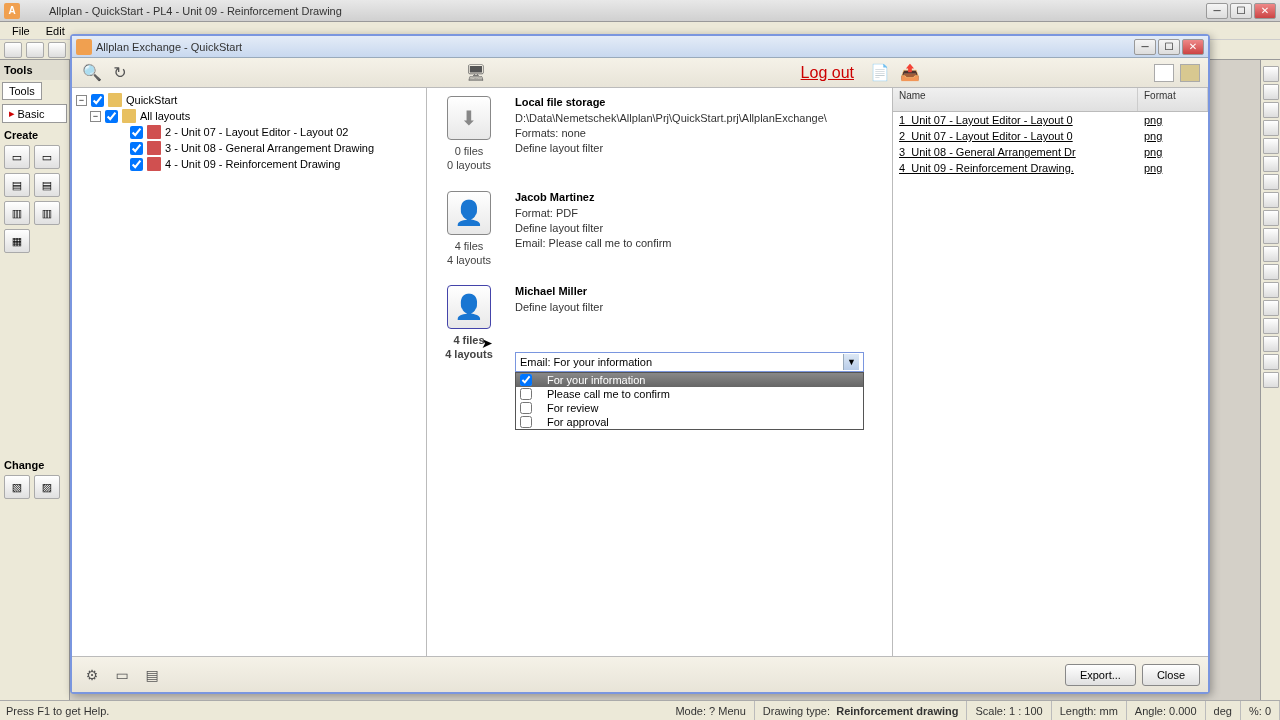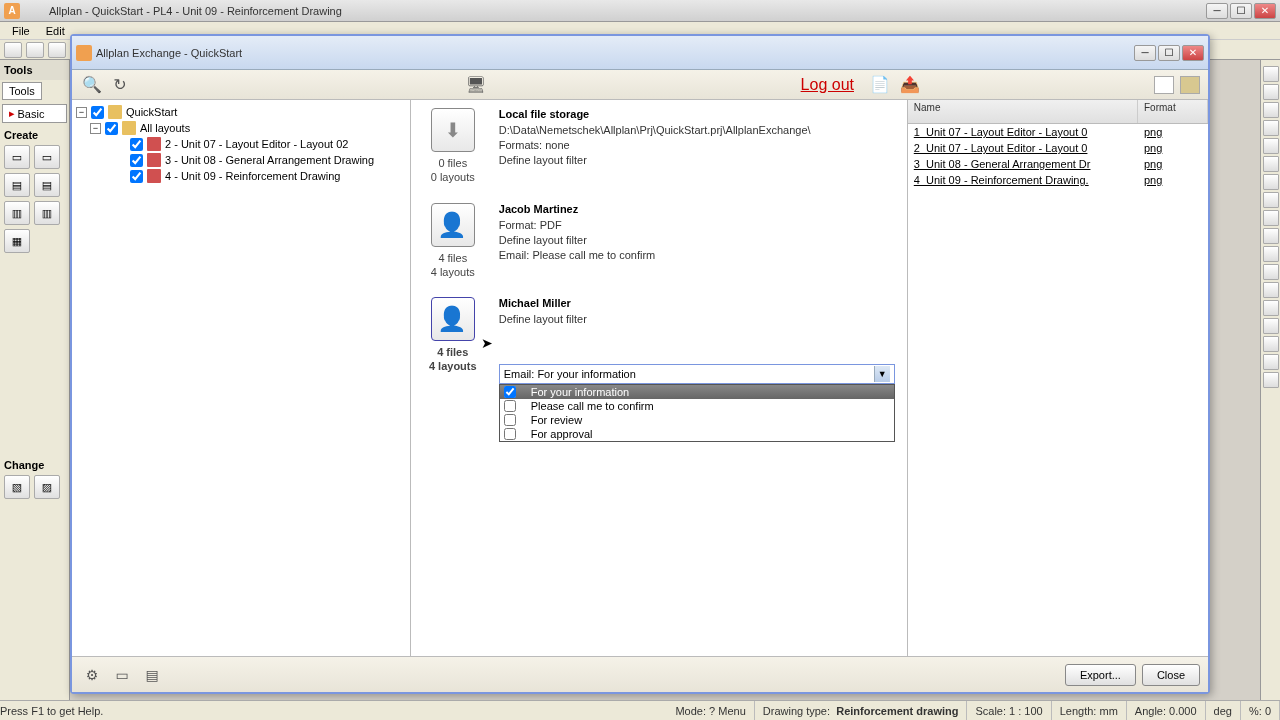--- a/index.html
+++ b/index.html
@@ -28,21 +28,21 @@
 .left-tools .section-title { font-weight: bold; padding: 4px 4px 2px; }
 .left-tools .tool-row { display: flex; gap: 4px; padding: 2px 4px; }
 .left-tools .tool-icon { width: 26px; height: 24px; background: linear-gradient(#fff,#e0e0e0); border: 1px solid #aaa; border-radius: 2px; display: flex; align-items: center; justify-content: center; }
 
 
 .right-tools { position: absolute; right: 0; top: 60px; width: 20px; bottom: 20px; background: #ece9d8; border-left: 1px solid #999; padding-top: 4px; }
 .right-tools .r-tool { width: 16px; height: 16px; margin: 2px auto; background: linear-gradient(#fff,#ddd); border: 1px solid #aaa; border-radius: 1px; }
 
 
 .exchange-dialog { position: absolute; left: 70px; top: 34px; right: 70px; bottom: 26px; background: #ece9d8; border: 2px solid #7a96df; border-radius: 4px; box-shadow: 2px 2px 8px rgba(0,0,0,0.3); display: flex; flex-direction: column; }
-.ex-titlebar { height: 34px; background: linear-gradient(#e4ecf7, #c8d8ef); display: flex; align-items: center; padding: 0 4px; border-bottom: 1px solid #9ab; }
+.ex-titlebar { height: 22px; background: linear-gradient(#e4ecf7, #c8d8ef); display: flex; align-items: center; padding: 0 4px; border-bottom: 1px solid #9ab; }
 .ex-titlebar .ex-icon { width: 16px; height: 16px; background: #f0a050; margin-right: 4px; border-radius: 2px; }
 .ex-titlebar .ex-title { flex: 1; color: #333; }
 .ex-toolbar { height: 30px; background: linear-gradient(#f5f2e8,#e8e4d8); border-bottom: 1px solid #bbb; display: flex; align-items: center; padding: 0 8px; gap: 6px; }
 .ex-toolbar .search-icons { display: flex; gap: 4px; }
 .ex-toolbar .ex-tb-icon { width: 24px; height: 24px; display: flex; align-items: center; justify-content: center; font-size: 16px; color: #555; cursor: pointer; }
 .ex-toolbar .spacer { flex: 1; }
 .ex-toolbar .logout { color: #c00; text-decoration: underline; cursor: pointer; font-size: 16px; margin-right: 8px; }
 .ex-toolbar .view-toggle { width: 20px; height: 18px; border: 1px solid #aaa; background: #fff; }
 
 .ex-body { flex: 1; display: flex; overflow: hidden; }
@@ -60,21 +60,21 @@
 .recipient { display: flex; gap: 16px; margin-bottom: 18px; }
 .recipient .avatar-box { width: 60px; display: flex; flex-direction: column; align-items: center; }
 .recipient .avatar { width: 44px; height: 44px; border: 1px solid #888; border-radius: 4px; background: linear-gradient(#fff,#e8e8e8); display: flex; align-items: center; justify-content: center; font-size: 24px; color: #888; }
 .recipient .avatar.storage { font-size: 20px; }
 .recipient .counts { font-size: 10px; color: #444; text-align: center; margin-top: 4px; line-height: 1.3; }
 .recipient .info { flex: 1; }
 .recipient .name { font-weight: bold; margin-bottom: 4px; }
 .recipient .info-line { margin-bottom: 3px; color: #333; }
 .recipient .info-link { color: #333; cursor: pointer; }
 
-.email-combo { position: relative; width: 396px; margin-top: 39px; }
+.email-combo { position: relative; width: 349px; margin-top: 39px; }
 .email-select { width: 100%; height: 20px; border: 1px solid #7a96df; background: #fff; padding: 0 4px; display: flex; align-items: center; justify-content: space-between; cursor: pointer; }
 .email-select .arrow { width: 16px; height: 16px; background: linear-gradient(#dde8f5,#b8cce8); border-left: 1px solid #9ab; display: flex; align-items: center; justify-content: center; font-size: 9px; }
 .email-dropdown { position: absolute; top: 20px; left: 0; right: 0; background: #fff; border: 1px solid #555; z-index: 100; }
 .email-opt { display: flex; align-items: center; gap: 15px; padding: 1px 4px; cursor: pointer; }
 .email-opt.selected { background: linear-gradient(#888,#666); color: #fff; }
 .email-opt input { width: 12px; height: 12px; }
 
 .ex-files { width: 315px; background: #fff; overflow: auto; }
 .files-header { display: flex; background: linear-gradient(#f0f0f0,#e0e0e0); border-bottom: 1px solid #bbb; height: 24px; }
 .files-header .col { padding: 2px 6px; border-right: 1px solid #ccc; font-size: 10px; color: #333; }
@@ -86,21 +86,21 @@
 .file-row .col-fmt { width: 70px; }
 
 .ex-footer { height: 36px; background: linear-gradient(#f5f2e8,#e8e4d8); border-top: 1px solid #bbb; display: flex; align-items: center; padding: 0 8px; gap: 6px; }
 .ex-footer .footer-btn { padding: 4px 14px; background: linear-gradient(#fff,#e0e0e0); border: 1px solid #888; border-radius: 3px; cursor: pointer; }
 .ex-footer .footer-icon { width: 24px; height: 20px; display: flex; align-items: center; justify-content: center; font-size: 14px; color: #555; cursor: pointer; }
 .ex-footer .f-spacer { flex: 1; }
 
 
 .statusbar { position: absolute; left: 0; right: 0; bottom: 0; height: 20px; background: #ece9d8; border-top: 1px solid #aaa; display: flex; align-items: center; font-size: 10px; color: #333; }
 .statusbar .sb-cell { padding: 0 8px; border-right: 1px solid #bbb; height: 100%; display: flex; align-items: center; }
-.statusbar .sb-help { flex: 1; }
+.statusbar .sb-help { flex: 1; padding-left: 6px; }
 
 .cursor-overlay { position: absolute; left: 481px; top: 335px; font-size: 14px; color: #000; z-index: 200; pointer-events: none; }
 </style>
 </head>
 <body>
 
 <div class="main-titlebar">
   <div class="app-icon">A</div>
   <div class="title">Allplan - QuickStart - PL4 - Unit 09 - Reinforcement Drawing</div>
   <div class="win-btns">

